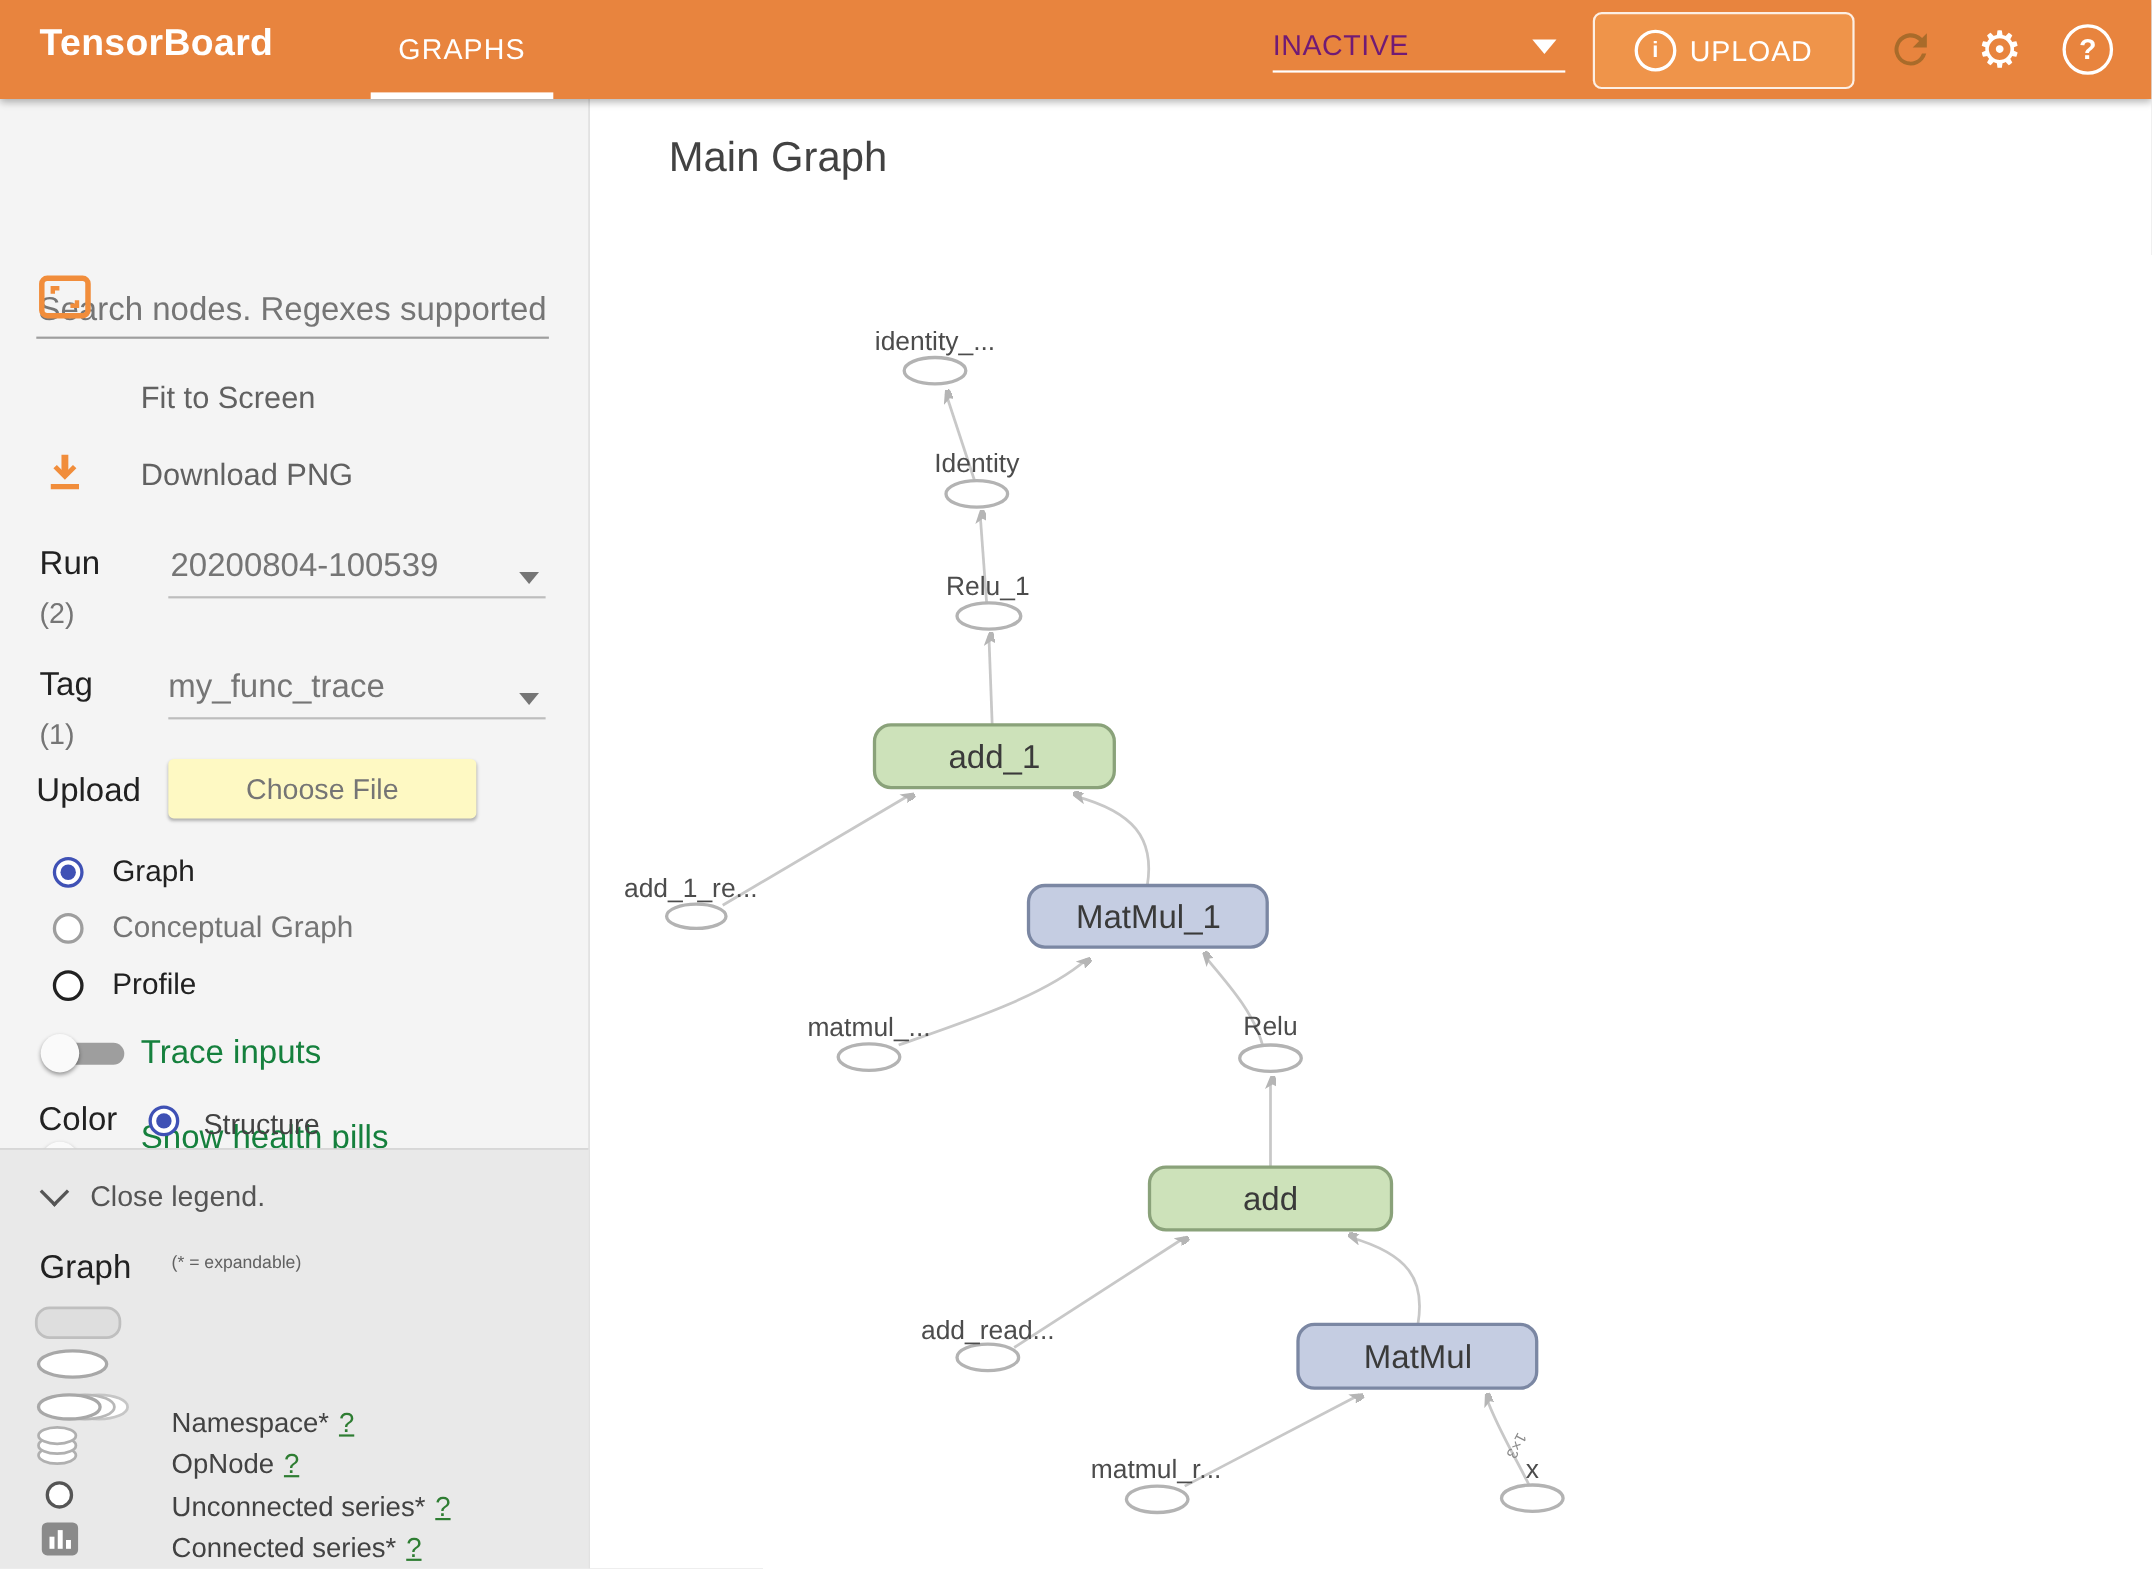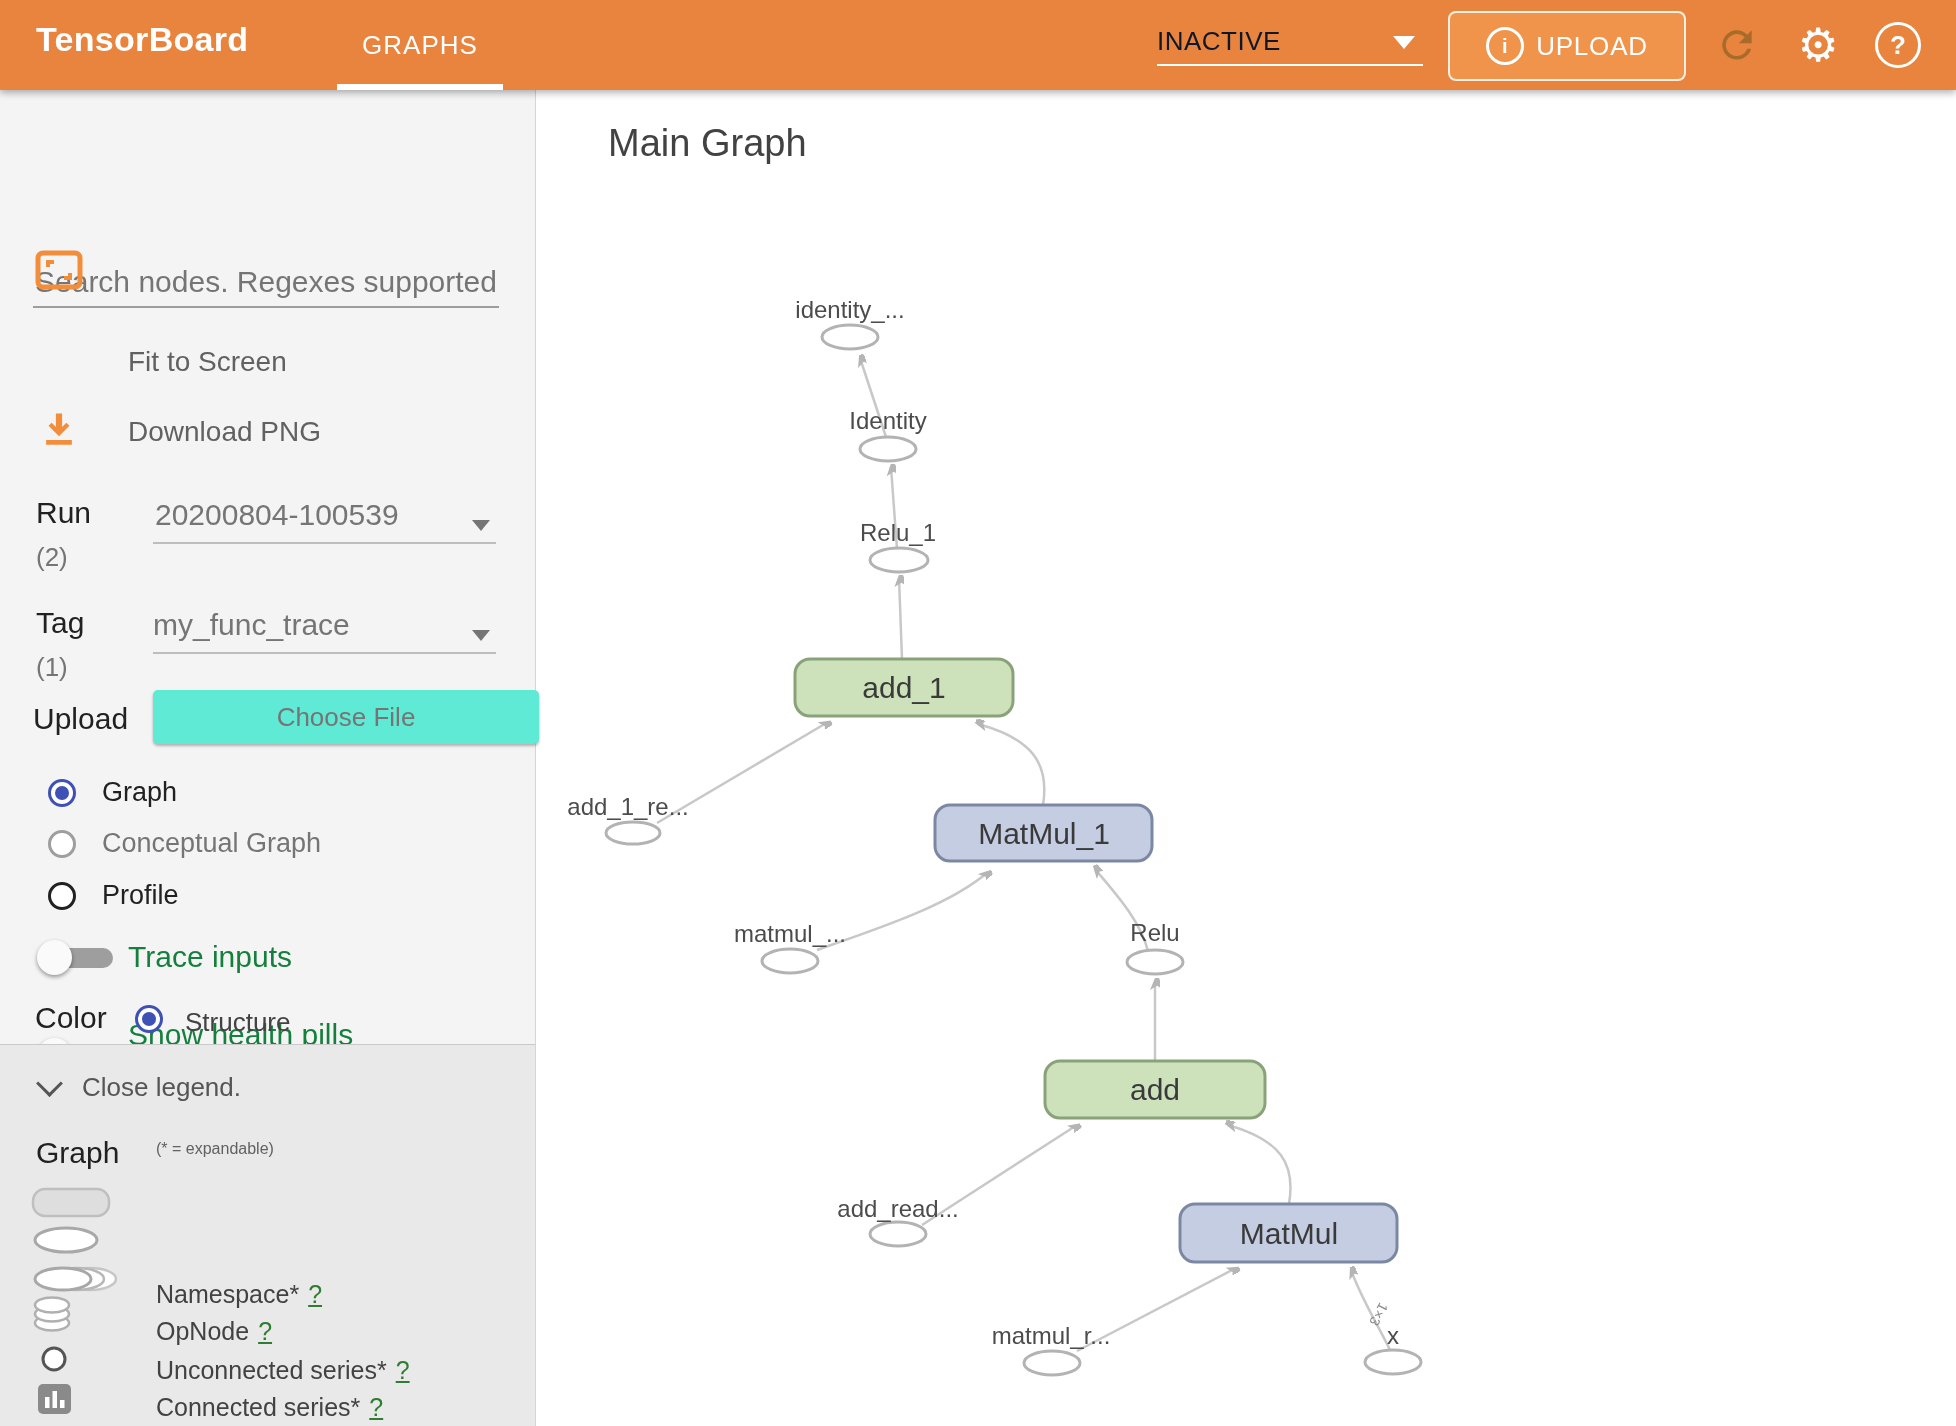--- a/index.html
+++ b/index.html
@@ -5,21 +5,21 @@
   html,body{margin:0;padding:0;background:#dddddd;}
   .app{position:relative;width:1956px;height:1426px;background:#ffffff;overflow:hidden;
        font-family:"Liberation Sans", sans-serif; -webkit-font-smoothing:antialiased;}
   
   .header{position:absolute;left:0;top:0;width:1956px;height:90px;background:#e8843e;
           box-shadow:0 3px 7px rgba(0,0,0,.30);z-index:20;}
   .logo{position:absolute;left:36px;top:20px;font-size:34px;font-weight:bold;color:#ffffff;letter-spacing:.3px;}
   .tab{position:absolute;left:337px;top:0;width:166px;height:90px;display:flex;align-items:center;justify-content:center;
        color:#ffffff;font-size:26px;font-weight:500;letter-spacing:1px;cursor:pointer;text-align:right;}
   .tab-underline{position:absolute;left:0;bottom:0;width:100%;height:6px;background:#ffffff;}
-  .status-dd{position:absolute;left:1157px;top:18px;width:266px;height:46px;color:#0f172a;font-size:26px;
+  .status-dd{position:absolute;left:1157px;top:18px;width:266px;height:46px;color:#701a75;font-size:26px;
              letter-spacing:.5px;border-bottom:2px solid #ffffff;display:flex;align-items:center;cursor:pointer;}
   .status-caret{position:absolute;right:8px;top:18px;width:0;height:0;border-left:11px solid transparent;
                 border-right:11px solid transparent;border-top:13px solid #ffffff;}
   .upload-btn{position:absolute;left:1448px;top:11px;width:234px;height:66px;background:#ef944a;
               border:2px solid rgba(255,255,255,.85);border-radius:8px;display:flex;align-items:center;
               justify-content:center;gap:12px;color:#fff;font-size:26px;font-weight:500;letter-spacing:.8px;cursor:pointer;
               font-family:"Liberation Sans", sans-serif;}
   .info-circle{width:32px;height:32px;border:3px solid #ffffff;border-radius:50%;display:flex;align-items:center;
                justify-content:center;font-size:20px;font-weight:bold;color:#ffffff;font-style:normal;}
   .hicon{position:absolute;top:0;height:90px;display:flex;align-items:center;justify-content:center;cursor:pointer;}
@@ -35,21 +35,21 @@
   .search-input{left:33px;top:168px;width:462px;height:46px;background:transparent;border:none;outline:none;
                 border-bottom:2px solid #9e9e9e;font-size:30px;color:#555;font-family:"Liberation Sans", sans-serif;}
   .search-input::placeholder{color:#757575;opacity:1;text-overflow:ellipsis;}
   .tool-label{font-size:28px;color:#616161;}
   .field-label{font-size:30px;color:#212121;}
   .field-count{font-size:26px;color:#757575;}
   .field-value{font-size:30px;color:#757575;white-space:nowrap;}
   .field-underline{height:0;border-bottom:2px solid #bdbdbd;}
   .dd-caret{width:0;height:0;border-left:9px solid transparent;border-right:9px solid transparent;
             border-top:11px solid #757575;}
-  .choose-btn{left:153px;top:600px;width:386px;height:54px;background:#5eead4;border:none;border-radius:5px;
+  .choose-btn{left:153px;top:600px;width:280px;height:54px;background:#fef9c3;border:none;border-radius:5px;
               box-shadow:0 2px 3px rgba(0,0,0,.28);font-size:26px;color:#757575;cursor:pointer;
               font-family:"Liberation Sans", sans-serif;}
   .radio-row{display:flex;align-items:center;gap:26px;}
   .radio{width:22px;height:22px;border-radius:50%;background:#fff;flex:0 0 auto;}
   .radio.sel{border:3px solid #3f51b5;position:relative;}
   .radio.sel::after{content:"";position:absolute;left:4px;top:4px;width:14px;height:14px;border-radius:50%;background:#3f51b5;}
   .radio.gray{border:3px solid #9e9e9e;}
   .radio.dark{border:3.5px solid #212121;}
   .radio-label{font-size:27px;color:#212121;}
   .radio-label.muted{color:#757575;}

